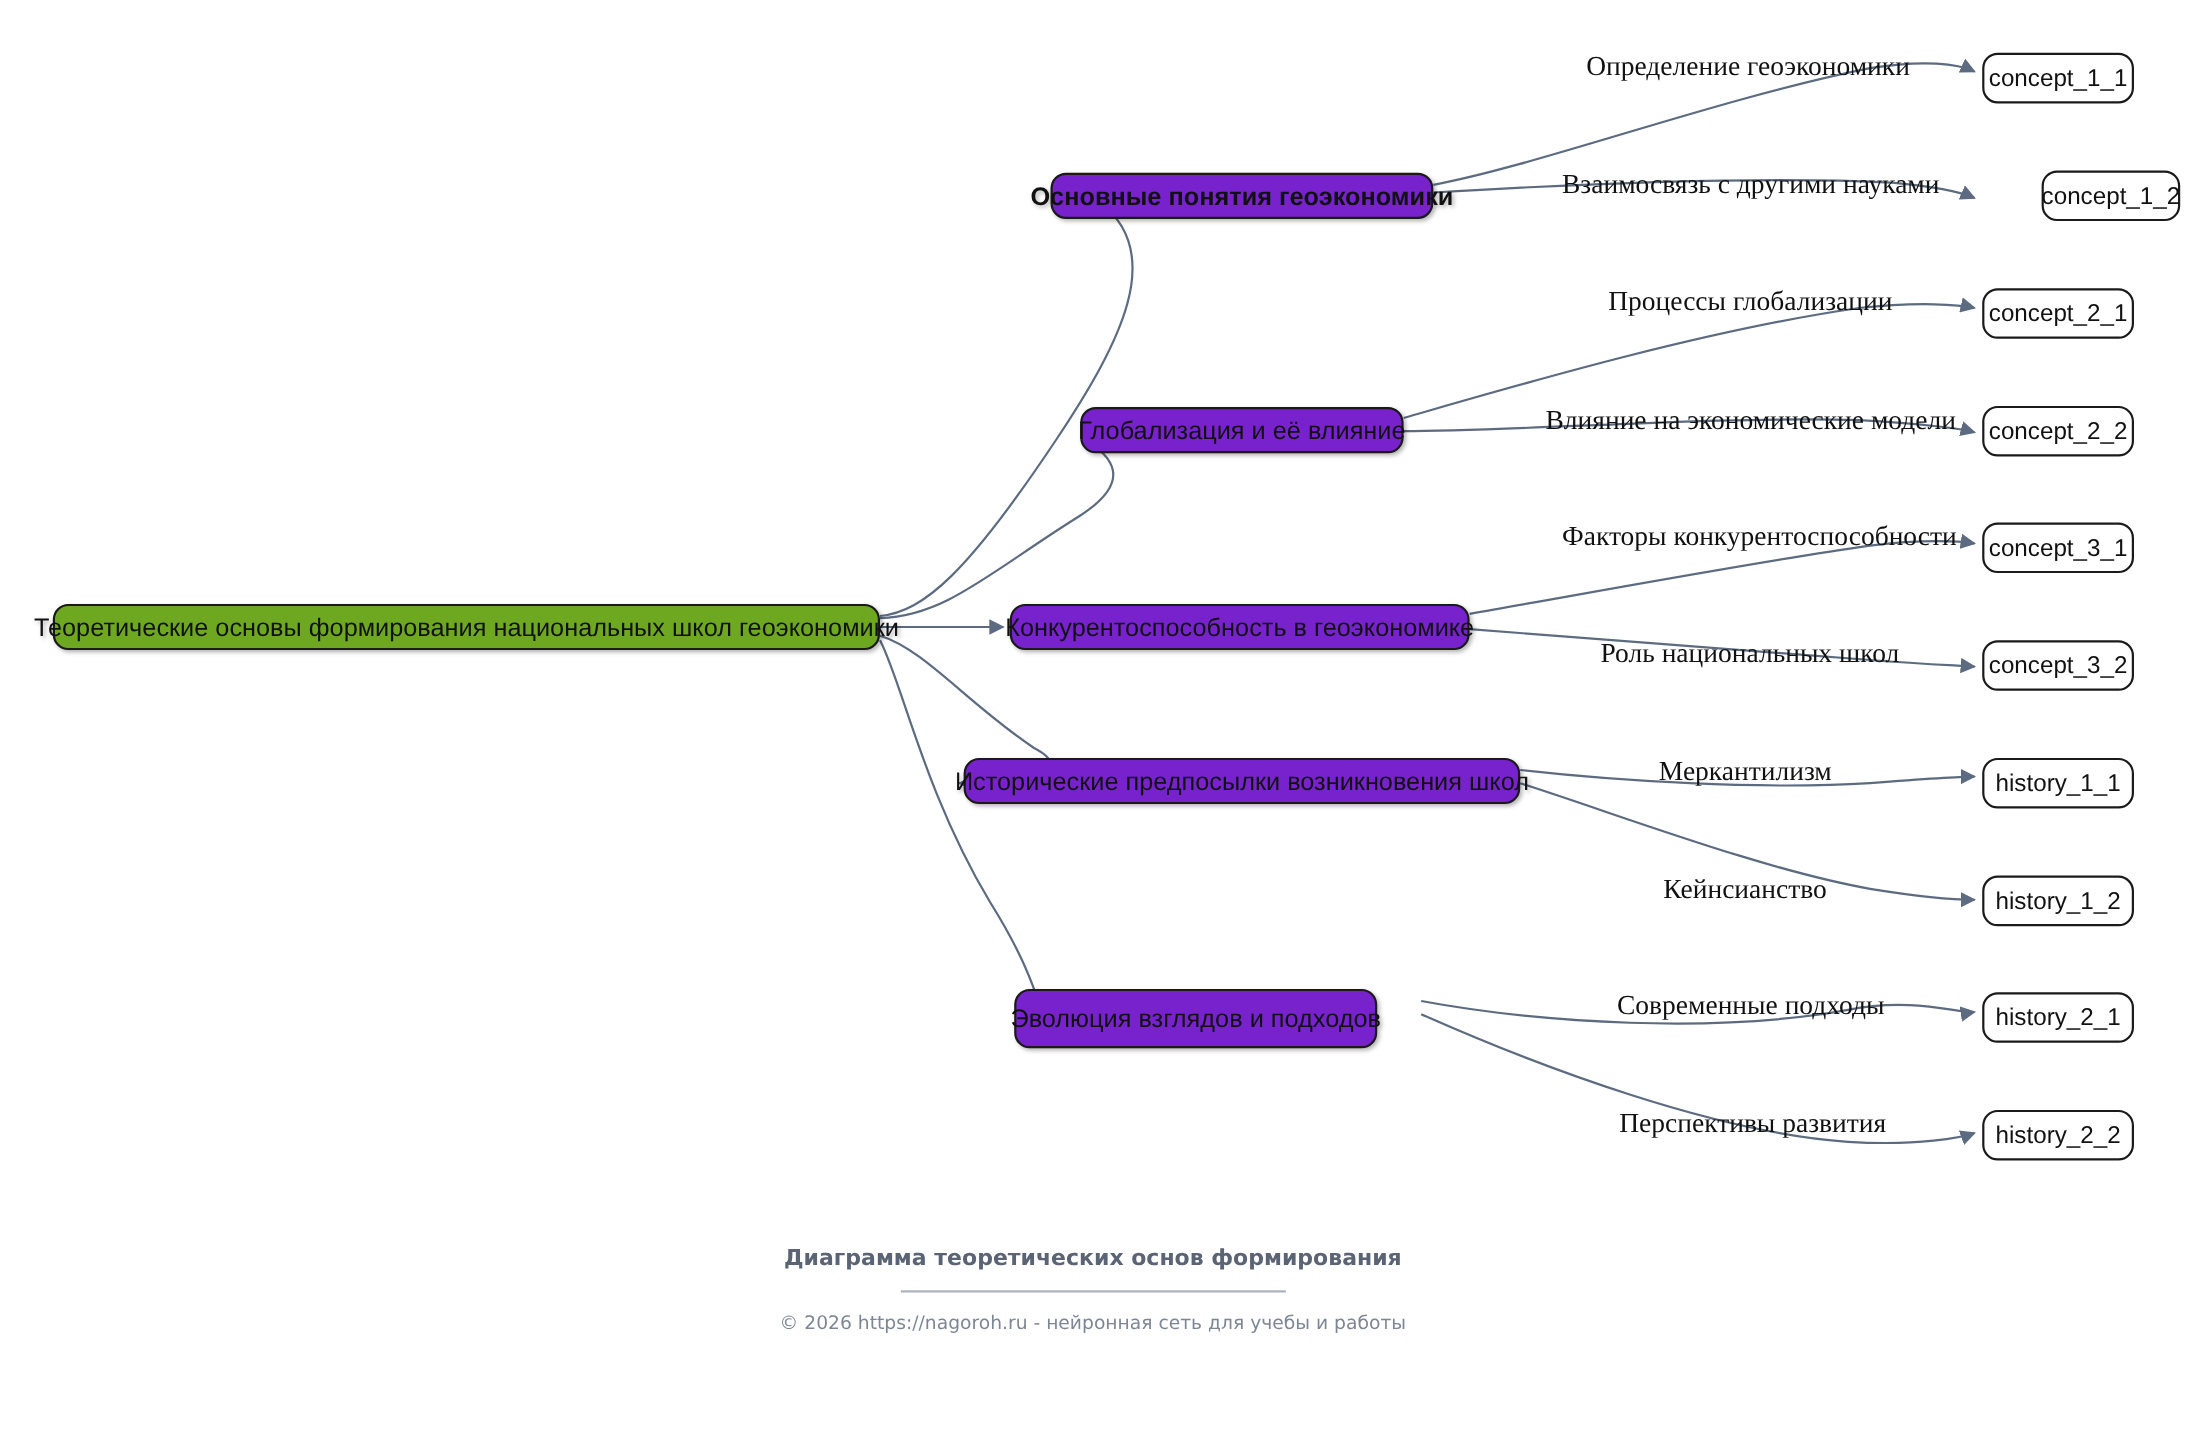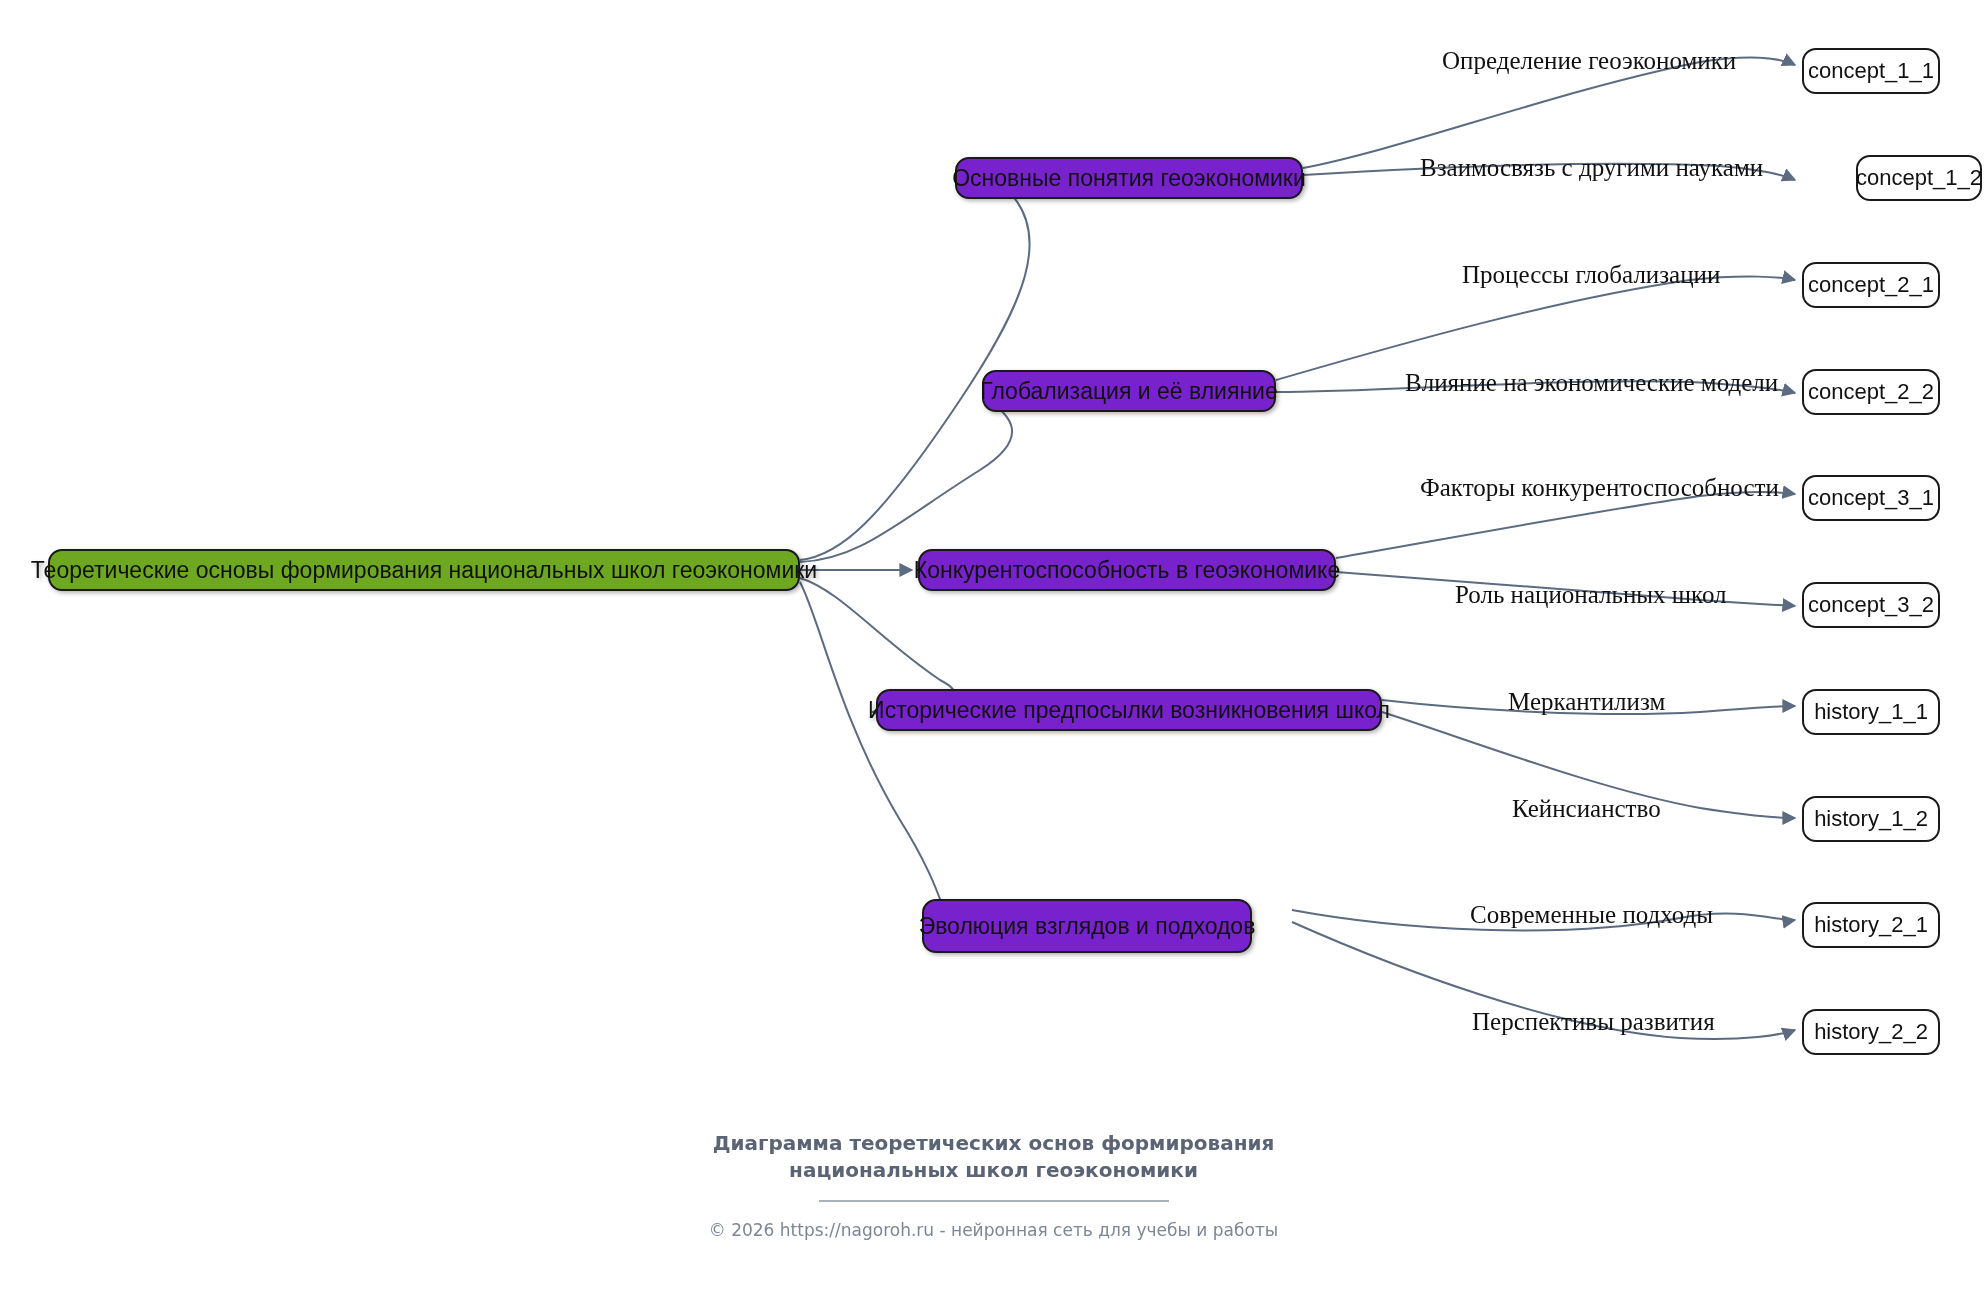--- a/index.html
+++ b/index.html
@@ -112,21 +112,21 @@
       <path d="M 1336 572 C 1440 580 1600 592 1700 600 C 1750 604 1782 605 1795 606" fill="none" stroke="#5c6b80" stroke-width="2" marker-end="url(#arrow)"></path>
       <path d="M 1382 700 C 1470 710 1600 718 1700 712 C 1750 708 1782 706 1795 706" fill="none" stroke="#5c6b80" stroke-width="2" marker-end="url(#arrow)"></path>
       <path d="M 1382 712 C 1470 740 1600 790 1700 808 C 1750 816 1782 818 1795 818" fill="none" stroke="#5c6b80" stroke-width="2" marker-end="url(#arrow)"></path>
       <path d="M 1292 910 C 1400 930 1560 940 1680 918 C 1740 906 1782 922 1795 920" fill="none" stroke="#5c6b80" stroke-width="2" marker-end="url(#arrow)"></path>
       <path d="M 1292 922 C 1400 970 1560 1030 1680 1038 C 1745 1042 1784 1034 1795 1030" fill="none" stroke="#5c6b80" stroke-width="2" marker-end="url(#arrow)"></path>
     </g>
 </svg>
 
 <div id="nodes-layer">
     <div class="node node-root" style="left: 48px; top: 549px; width: 752px; height: 42px;">Теоретические основы формирования национальных школ геоэкономики</div>
-    <div class="node node-branch" style="left: 955px; top: 157px; width: 348px; height: 42px;">Основные понятия геоэкономики</div>
+    <div class="node node-branch" style="left: 955px; top: 157px; width: 348px; height: 42px; font-weight: bold;">Основные понятия геоэкономики</div>
     <div class="node node-branch" style="left: 982px; top: 370px; width: 294px; height: 42px;">Глобализация и её влияние</div>
     <div class="node node-branch" style="left: 918px; top: 549px; width: 418px; height: 42px;">Конкурентоспособность в геоэкономике</div>
     <div class="node node-branch" style="left: 876px; top: 689px; width: 506px; height: 42px;">Исторические предпосылки возникновения школ</div>
     <div class="node node-branch" style="left: 922px; top: 899px; width: 330px; height: 54px;">Эволюция взглядов и подходов</div>
     <div class="node node-leaf" style="left: 1802px; top: 48px; width: 138px; height: 46px;">concept_1_1</div>
     <div class="node node-leaf" style="left: 1856px; top: 155px; width: 126px; height: 46px;">concept_1_2</div>
     <div class="node node-leaf" style="left: 1802px; top: 262px; width: 138px; height: 46px;">concept_2_1</div>
     <div class="node node-leaf" style="left: 1802px; top: 369px; width: 138px; height: 46px;">concept_2_2</div>
     <div class="node node-leaf" style="left: 1802px; top: 475px; width: 138px; height: 46px;">concept_3_1</div>
     <div class="node node-leaf" style="left: 1802px; top: 582px; width: 138px; height: 46px;">concept_3_2</div>
@@ -144,16 +144,15 @@
     <div class="edge-label" style="left: 1420px; top: 475px;">Факторы конкурентоспособности</div>
     <div class="edge-label" style="left: 1455px; top: 582px;">Роль национальных школ</div>
     <div class="edge-label" style="left: 1508px; top: 689px;">Меркантилизм</div>
     <div class="edge-label" style="left: 1512px; top: 796px;">Кейнсианство</div>
     <div class="edge-label" style="left: 1470px; top: 902px;">Современные подходы</div>
     <div class="edge-label" style="left: 1472px; top: 1009px;">Перспективы развития</div>
   </div>
 
 <div id="footer">
   <div class="footer-title">Диаграмма теоретических основ формирования</div>
-  <div class="footer-title">национальных школ геоэкономики</div>
   <div class="footer-rule"></div>
   <div class="footer-credit">© 2026 https://nagoroh.ru - нейронная сеть для учебы и работы</div>
 </div>
 
 </body></html>

